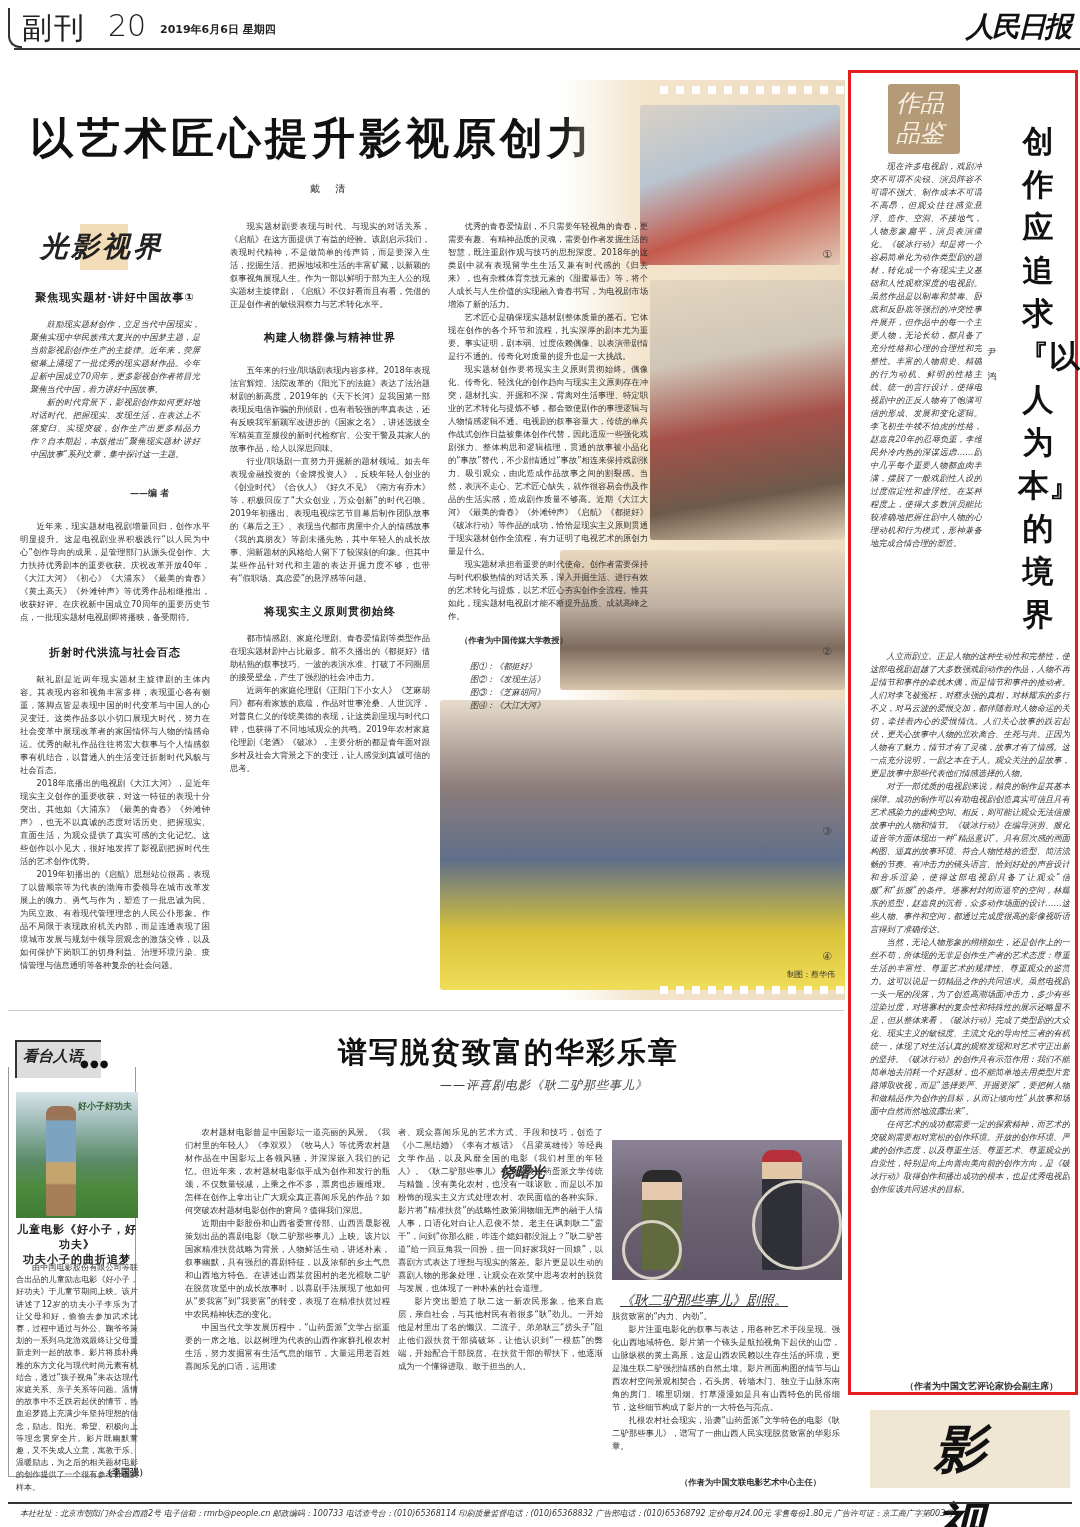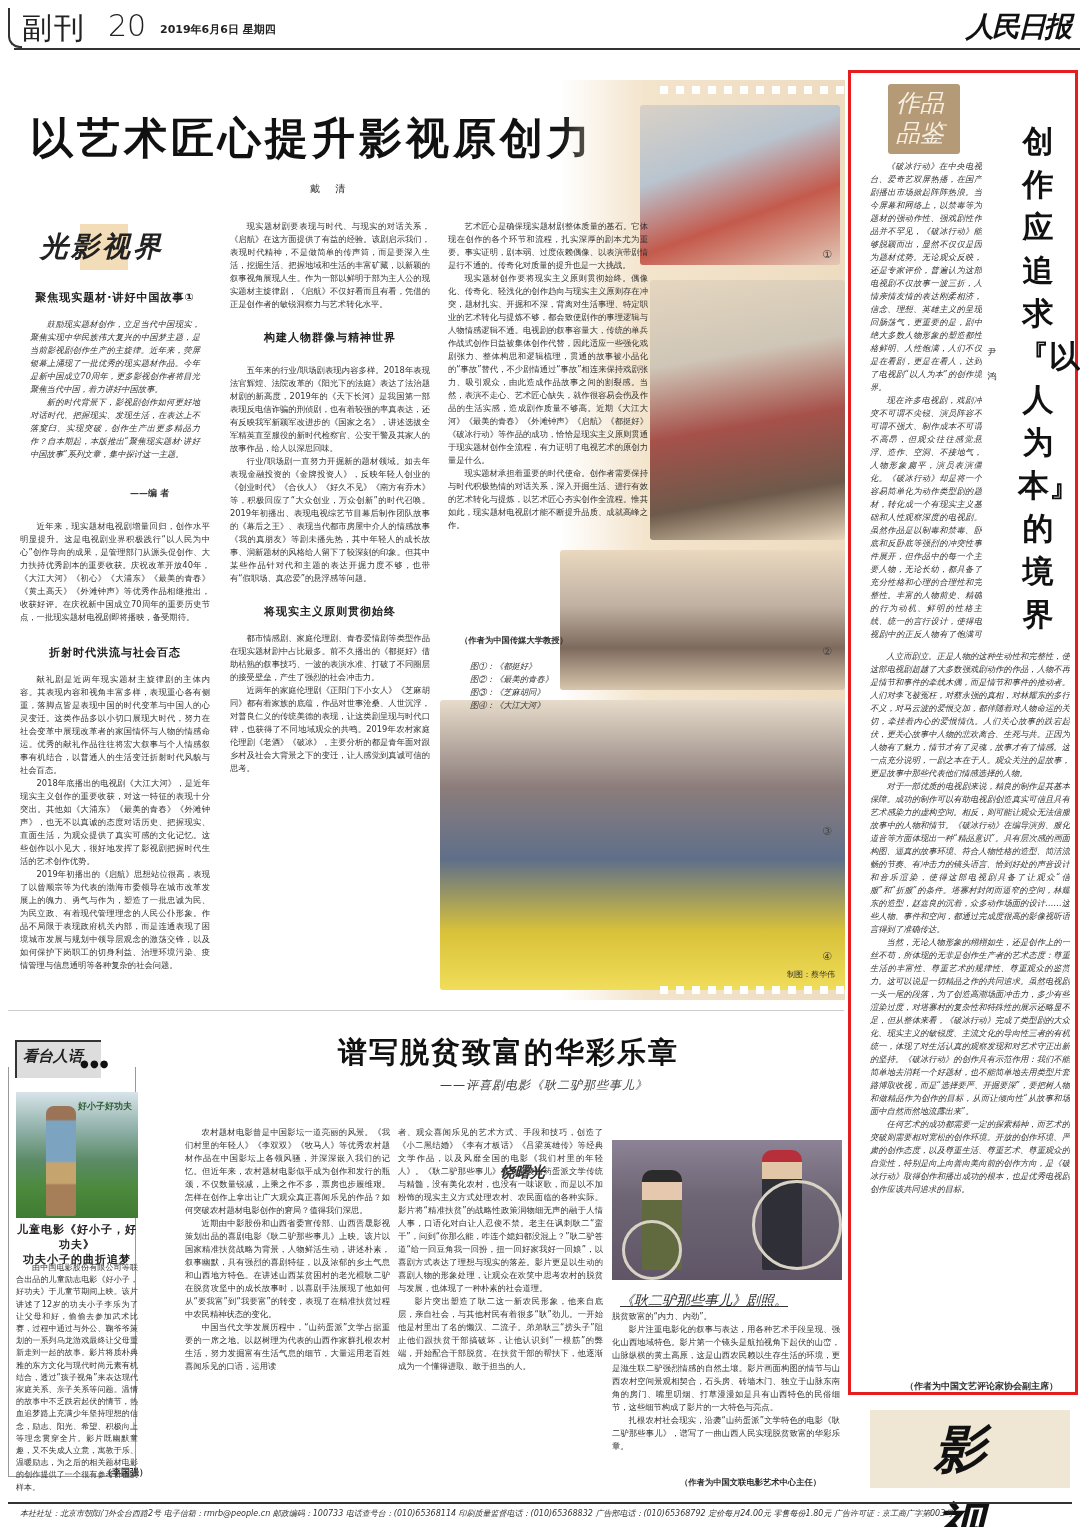--- a/index.html
+++ b/index.html
@@ -125,38 +125,38 @@
   <p>现实题材剧要表现与时代、与现实的对话关系，《启航》在这方面提供了有益的经验。该剧启示我们，表现时代精神，不是做简单的传声筒，而是要深入生活，挖掘生活、把握地域和生活的丰富矿藏，以新颖的叙事视角展现人生。作为一部以鲜明于部为主人公的现实题材主旋律剧，《启航》不仅好看而且有看，凭借的正是创作者的敏锐洞察力与艺术转化水平。</p>
   <div class="subhead" style="margin:20px 0 20px;text-align:center;">构建人物群像与精神世界</div>
   <p>五年来的行业/职场剧表现内容多样。2018年表现法官辉煌、法院改革的《阳光下的法庭》表达了法治题材剧的新高度，2019年的《天下长河》是我国第一部表现反电信诈骗的刑侦剧，也有着较强的率真表达，还有反映我军新颖军改进步的《国家之名》，讲述选拔全军精英直至服役的新时代检察官、公安干警及其家人的故事作品，给人以深思回味。</p>
   <p>行业/职场剧一直努力开掘新的题材领域。如去年表现金融投资的《金牌投资人》，反映年轻人创业的《创业时代》《合伙人》《好久不见》《南方有乔木》等，积极回应了“大众创业，万众创新”的时代召唤。2019年初播出、表现电视综艺节目幕后制作团队故事的《幕后之王》、表现当代都市房屋中介人的情感故事《我的真朋友》等剧未播先热，其中年轻人的成长故事、润新题材的风格给人留下了较深刻的印象。但其中某些作品针对代和主题的表达开掘力度不够，也带有“假职场、真恋爱”的悬浮感等问题。</p>
   <div class="subhead" style="margin:20px 0 14px;">将现实主义原则贯彻始终</div>
   <p>都市情感剧、家庭伦理剧、青春爱情剧等类型作品在现实题材剧中占比最多。前不久播出的《都挺好》借助枯熟的叙事技巧、一波的表演水准、打破了不同圈层的接受壁垒，产生了强烈的社会冲击力。</p>
   <p>近两年的家庭伦理剧《正阳门下小女人》《芝麻胡同》都有着家族的底蕴，作品对世事沧桑、人世沉浮，对普良仁义的传统美德的表现，让这类剧呈现与时代口碑，也获得了不同地域观众的共鸣。2019年农村家庭伦理剧《老酒》《破冰》，主要分析的都是青年面对跟乡村及社会大背景之下的变迁，让人感觉到真诚可信的思考。</p>
 </div>
 
 <div class="abs col-text" style="left:448px;top:220px;width:200px;height:420px;overflow:hidden;">
+  <p>优秀的青春爱情剧，不只需要年轻视角的青春，更需要有趣、有精神品质的灵魂，需要创作者发掘生活的智慧，既注重剧作观与技巧的思想深度。2018年的这类剧中就有表现留学生生活又兼有时代感的《归去来》，也有杂糅体育竞技元素的《甜蜜暴击》等，将个人成长与人生价值的实现融入青春书写，为电视剧市场增添了新的活力。</p>
   <p>艺术匠心是确保现实题材剧整体质量的基石。它体现在创作的各个环节和流程，扎实深厚的剧本尤为重要。事实证明，剧本弱、过度依赖偶像、以表演带剧情是行不通的。传奇化对质量的提升也是一大挑战。</p>
   <p>现实题材创作要将现实主义原则贯彻始终。偶像化、传奇化、轻浅化的创作趋向与现实主义原则存在冲突，题材扎实、开掘和不深，背离对生活事理、特定职业的艺术转化与提炼不够，都会致使剧作的事理逻辑与人物情感逻辑不通。电视剧的叙事容量大，传统的单兵作战式创作日益被集体创作代替，因此适应一些强化戏剧张力、整体构思和逻辑梳理，贯通的故事被小品化的“事故”替代，不少剧情通过“事故”相连来保持戏剧张力、吸引观众，由此造成作品故事之间的割裂感。当然，表演不走心、艺术匠心缺失，就作很容易会伤及作品的生活实感，造成剧作质量不够高。近期《大江大河》《最美的青春》《外滩钟声》《启航》《都挺好》《破冰行动》等作品的成功，恰恰是现实主义原则贯通于现实题材创作全流程，有力证明了电视艺术的原创力量是什么。</p>
   <p>现实题材承担着重要的时代使命。创作者需要保持与时代积极热情的对话关系，深入开掘生活、进行有效的艺术转化与提炼，以艺术匠心夯实创作全流程。惟其如此，现实题材电视剧才能不断提升品质、成就高峰之作。</p>
 </div>
 <div class="abs col-text" style="left:460px;top:634px;width:180px;font-weight:bold;text-indent:0;">（作者为中国传媒大学教授）</div>
 <div class="abs col-text kaiti" style="left:470px;top:660px;width:150px;">
   <div>图①：《都挺好》</div>
-  <div>图②：《最美的青春》</div>
+  <div>图②：《发现生活》</div>
   <div>图③：《芝麻胡同》</div>
   <div>图④：《大江大河》</div>
 </div>
 
 <div class="abs red-box"></div>
 <div class="abs seal">作品品鉴</div>
 <div class="abs vtitle">创作应追求『以人为本』的境界</div>
 <div class="abs vbyline">尹  鸿</div>
 <div class="abs col-text kaiti right-col-a" style="height:480px;overflow:hidden;">
-  <p>《破冰行动》在中央电视台、爱奇艺双屏热播，在国产剧播出市场掀起阵阵热浪。当今屏幕和网络上，以禁毒等为题材的强动作性、强戏剧性作品并不罕见，《破冰行动》能够脱颖而出，显然不仅仅是因为题材优势。无论观众反映，还是专家评价，普遍认为这部电视剧不仅故事一波三折，人情亲情友情的表达刚柔相济，信念、理想、英雄主义的呈现回肠荡气，更重要的是，剧中绝大多数人物形象的塑造都性格鲜明、人性饱满，人们不仅是在看剧，更是在看人，达到了电视剧“以人为本”的创作境界。</p>
   <p>现在许多电视剧，戏剧冲突不可谓不尖锐、演员阵容不可谓不强大、制作成本不可谓不高昂，但观众往往感觉悬浮、造作、空洞、不接地气，人物形象扁平，演员表演僵化。《破冰行动》却是将一个容易简单化为动作类型剧的题材，转化成一个有现实主义基础和人性观察深度的电视剧。虽然作品是以制毒和禁毒、卧底和反卧底等强烈的冲突性事件展开，但作品中的每一个主要人物，无论长幼，都具备了充分性格和心理的合理性和完整性。丰富的人物前史、精确的行为动机、鲜明的性格主线、统一的言行设计，使得电视剧中的正反人物有了饱满可信的形成、发展和变化逻辑。李飞初生牛犊不怕虎的性格，赵嘉良20年的忍辱负重，李维民外冷内热的深谋远虑……剧中几乎每个重要人物都血肉丰满，摆脱了一般戏剧性人设的过度假定性和虚浮性。在某种程度上，使得大多数演员能比较准确地把握住剧中人物的心理动机和行为模式，形神兼备地完成合情合理的塑造。</p>
 </div>
 <div class="abs col-text kaiti right-col-b" style="height:722px;overflow:hidden;">
   <p>人立而剧立。正是人物的这种生动性和完整性，使这部电视剧超越了大多数强戏剧动作的作品，人物不再是情节和事件的牵线木偶，而是情节和事件的推动者。人们对李飞被冤枉，对蔡永强的真相，对林耀东的多行不义，对马云波的爱恨交加，都伴随着对人物命运的关切，牵挂着内心的爱恨情仇。人们关心故事的跌宕起伏，更关心故事中人物的悲欢离合、生死与共。正因为人物有了魅力，情节才有了灵魂，故事才有了情感。这一点充分说明，一剧之本在于人。观众关注的是故事，更是故事中那些代表他们情感选择的人物。</p>
   <p>对于一部优质的电视剧来说，精良的制作是其基本保障。成功的制作可以有助电视剧创造真实可信且具有艺术感染力的虚构空间。相反，则可能让观众无法信服故事中的人物和情节。《破冰行动》在编导演剪、服化道音等方面体现出一种“精品意识”。具有层次感的画面构图、逼真的故事环境、符合人物性格的造型、简洁流畅的节奏、有冲击力的镜头语言、恰到好处的声音设计和音乐渲染，使得这部电视剧具备了让观众“信服”和“折服”的条件。塔寨村封闭而逼窄的空间，林耀东的造型，赵嘉良的沉着，众多动作场面的设计……这些人物、事件和空间，都通过完成度很高的影像视听语言得到了准确传达。</p>
   <p>当然，无论人物形象的栩栩如生，还是创作上的一丝不苟，所体现的无非是创作生产者的艺术态度：尊重生活的丰富性、尊重艺术的规律性、尊重观众的鉴赏力。这可以说是一切精品之作的共同追求。虽然电视剧一头一尾的段落，为了创造高潮场面冲击力，多少有些渲染过度，对塔寨村的复杂性和特殊性的展示还略显不足，但从整体来看，《破冰行动》完成了类型剧的大众化、现实主义的敏锐度、主流文化的导向性三者的有机统一，体现了对生活认真的观察发现和对艺术守正出新的坚持。《破冰行动》的创作具有示范作用：我们不能简单地去消耗一个好题材，也不能简单地去用类型片套路博取收视，而是“选择要严、开掘要深”，要把树人物和做精品作为创作的目标，从而让倾向性“从故事和场面中自然而然地流露出来”。</p>
   <p>任何艺术的成功都需要一定的探索精神，而艺术的突破则需要相对宽松的创作环境。开放的创作环境、严肃的创作态度，以及尊重生活、尊重艺术、尊重观众的自觉性，特别是向上向善向美向前的创作方向，是《破冰行动》取得创作和播出成功的根本，也是优秀电视剧创作应该共同追求的目标。</p>
 </div>
 <div class="abs right-sign">（作者为中国文艺评论家协会副主席）</div>
 <div class="abs calli">影视</div>

